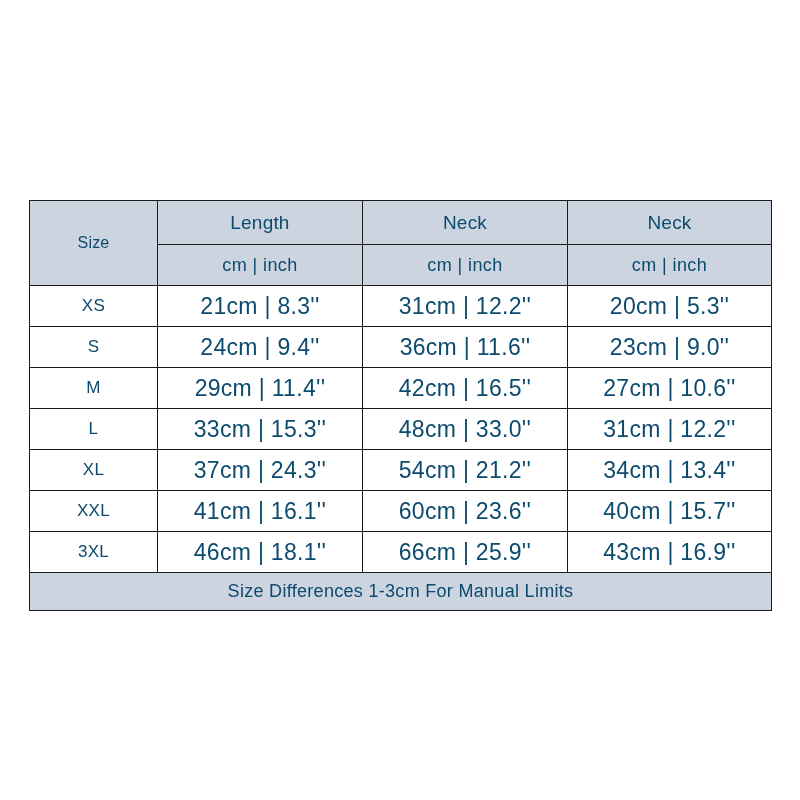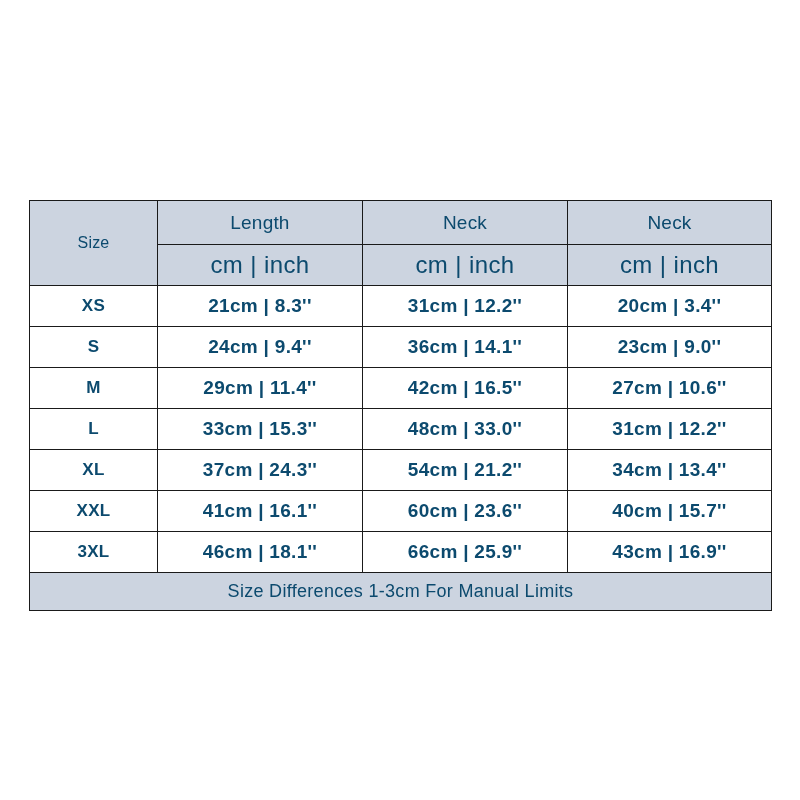--- a/index.html
+++ b/index.html
@@ -51,43 +51,42 @@
     background: #ccd4e0;
   }
 
   td.hdr-group {
     font-size: 19px;
     height: 43px;
     letter-spacing: 0.2px;
   }
 
   td.hdr-unit {
-    font-size: 24px;
+    font-size: 18px;
     height: 40px;
     letter-spacing: 0.4px;
   }
 
   td.hdr-size {
     font-size: 16px;
     letter-spacing: 0.2px;
   }
 
   tr.data-row td {
     height: 40px;
     background: #ffffff;
-    font-weight: bold;
   }
 
   td.cell-size {
     font-size: 17px;
     letter-spacing: 0.3px;
   }
 
   td.cell-meas {
-    font-size: 19px;
+    font-size: 23px;
     letter-spacing: 0.3px;
     white-space: nowrap;
   }
 
   td.footer-note {
     background: #ccd4e0;
     height: 37px;
     font-size: 18px;
     letter-spacing: 0.3px;
     color: #2b2b2b;
@@ -114,26 +113,26 @@
       <tr>
         <td class="hdr hdr-unit">cm | inch</td>
         <td class="hdr hdr-unit">cm | inch</td>
         <td class="hdr hdr-unit">cm | inch</td>
       </tr>
 
       <tr class="data-row">
         <td class="cell-size">XS</td>
         <td class="cell-meas">21cm |  8.3''</td>
         <td class="cell-meas">31cm |  12.2''</td>
-        <td class="cell-meas">20cm |  3.4''</td>
+        <td class="cell-meas">20cm |  5.3''</td>
       </tr>
       <tr class="data-row">
         <td class="cell-size">S</td>
         <td class="cell-meas">24cm |  9.4''</td>
-        <td class="cell-meas">36cm |  14.1''</td>
+        <td class="cell-meas">36cm |  11.6''</td>
         <td class="cell-meas">23cm |  9.0''</td>
       </tr>
       <tr class="data-row">
         <td class="cell-size">M</td>
         <td class="cell-meas">29cm |  11.4''</td>
         <td class="cell-meas">42cm |  16.5''</td>
         <td class="cell-meas">27cm |  10.6''</td>
       </tr>
       <tr class="data-row">
         <td class="cell-size">L</td>

